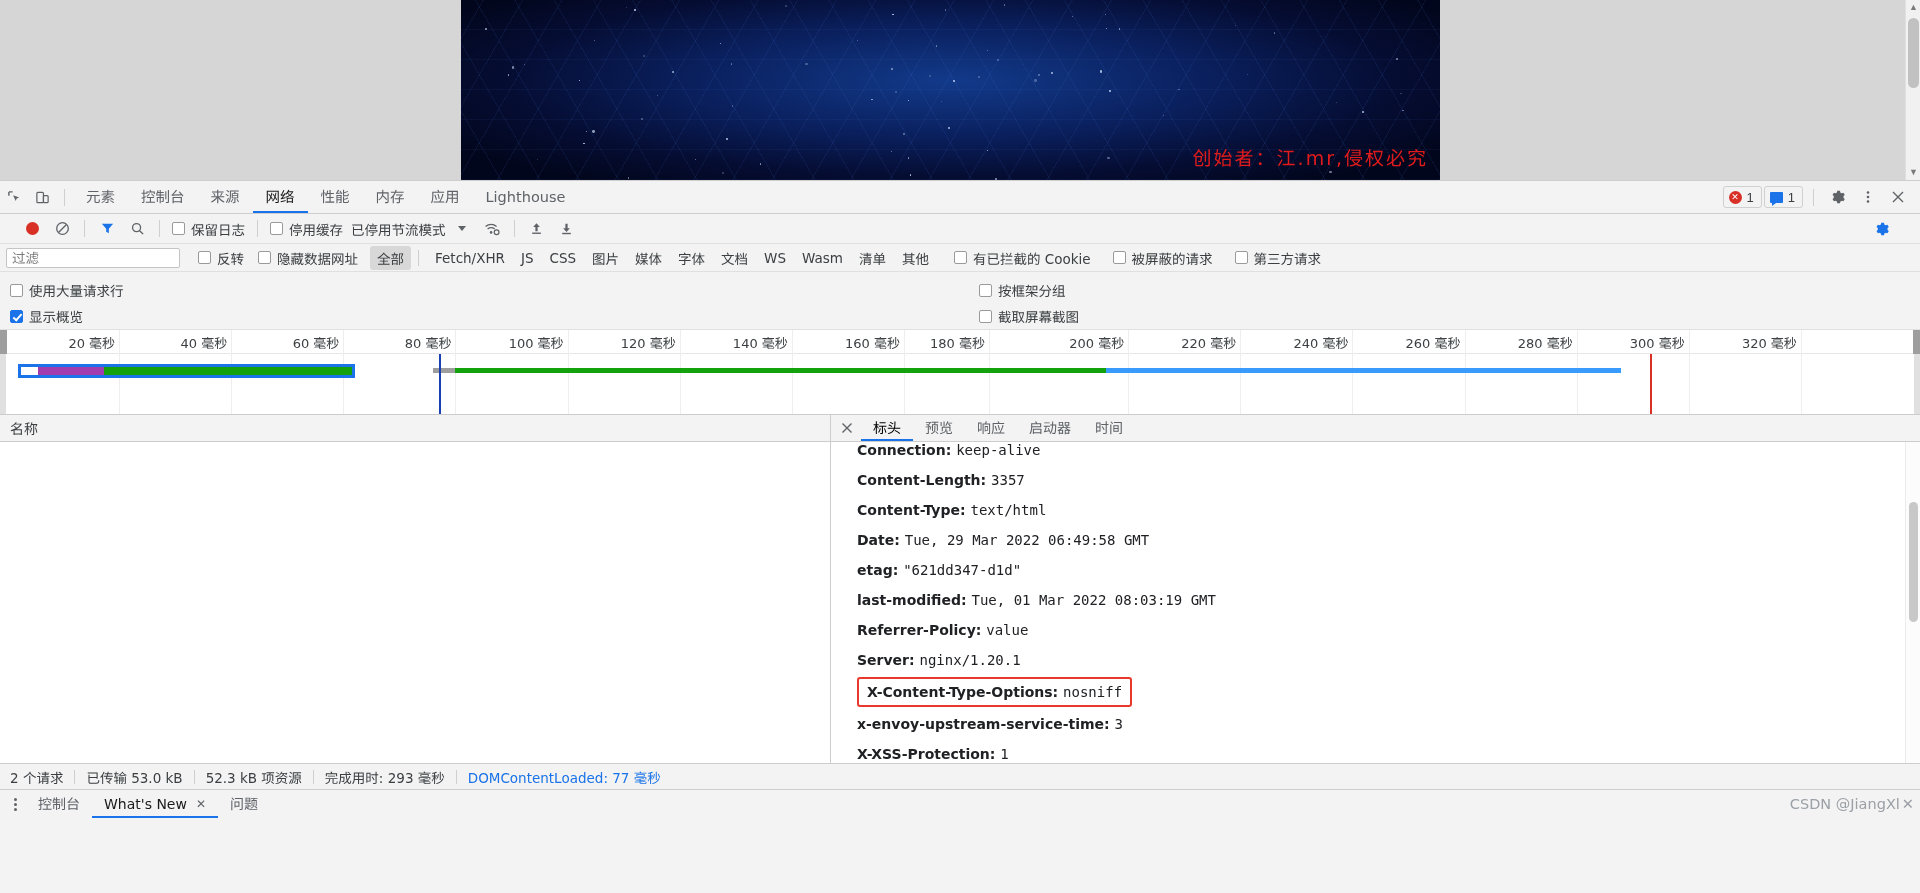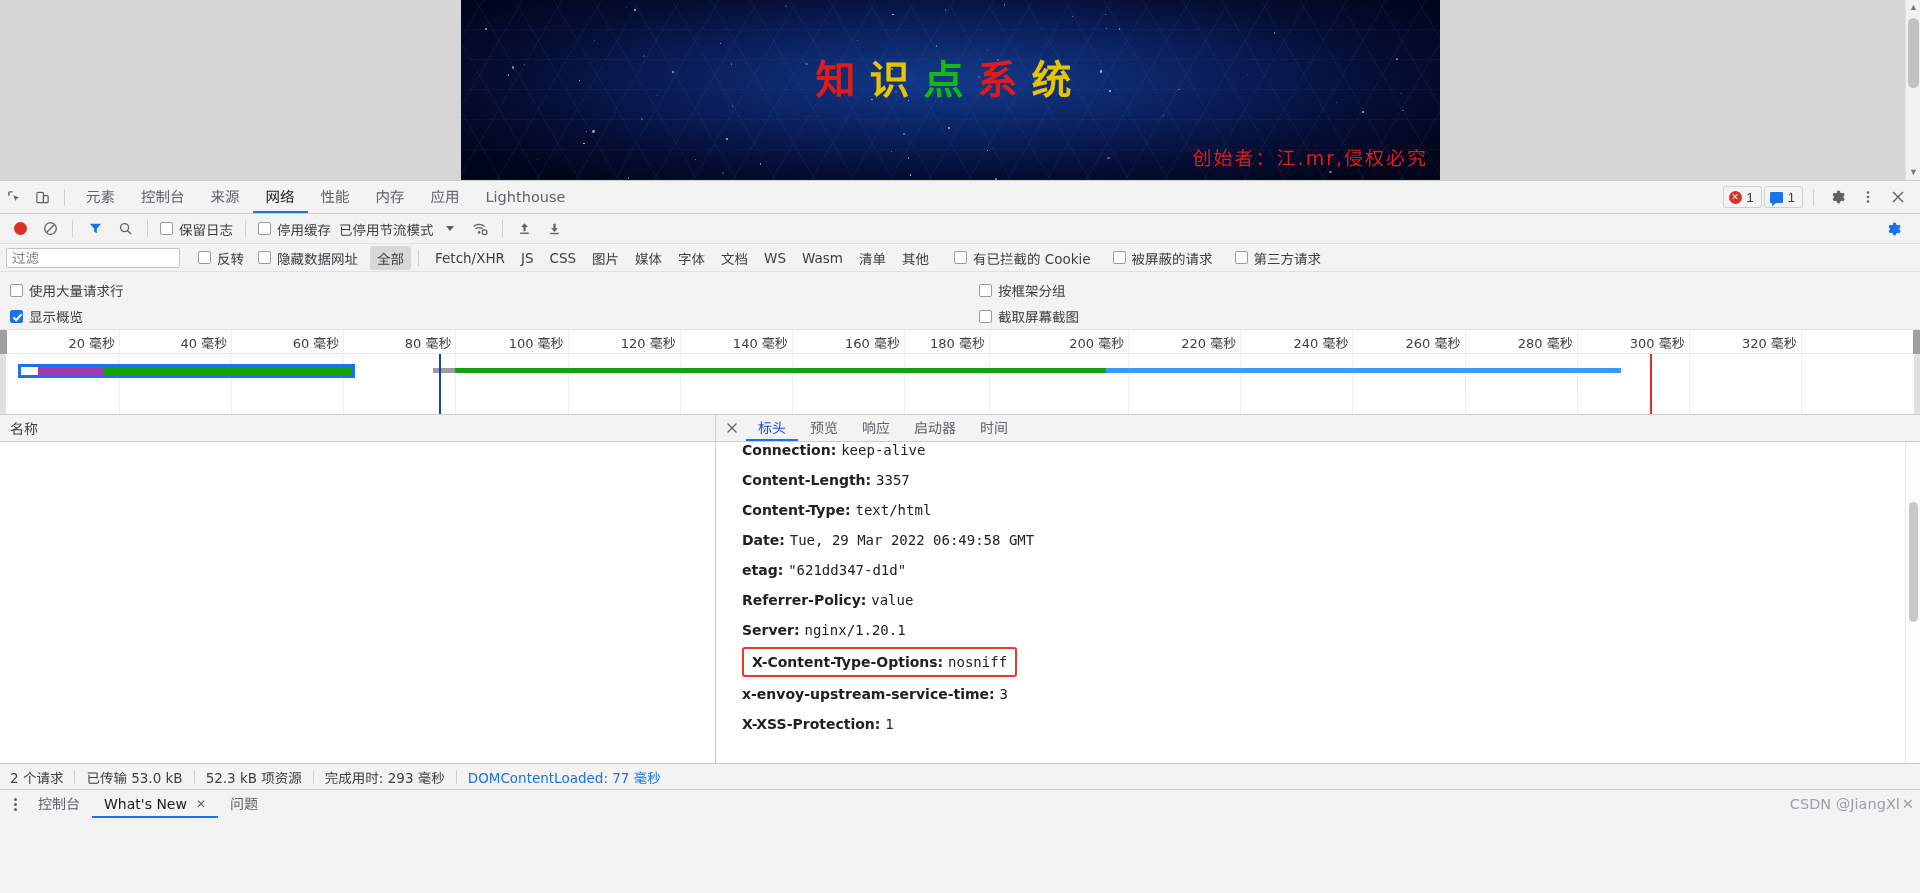--- a/index.html
+++ b/index.html
@@ -111,21 +111,21 @@
   .msg-sq {
     width: 13px; height: 11px; border-radius: 1px; background: #1a73e8; position: relative;
   }
   .msg-sq::after {
     content:''; position:absolute; left:2px; bottom:-3px; border-left:4px solid #1a73e8;
     border-bottom:3px solid transparent; border-right:2px solid transparent;
   }
 
   
   #net-toolbar {
-    height: 30px; display: flex; align-items: center; padding: 0 6px;
+    height: 30px; display: flex; align-items: center; padding: 0 18px;
     border-bottom: 1px solid #e0e0e0; background: #f3f3f3; gap: 2px;
   }
   .rec-dot { width: 13px; height: 13px; border-radius: 50%; background: #d93025; }
   .tb-sep { width: 1px; height: 17px; background: #cfcfcf; margin: 0 6px; }
   .tb-check {
     display: flex; align-items: center; gap: 6px; font-size: 13.5px; color: #3c4043;
     cursor: pointer; padding: 0 4px; white-space: nowrap;
     font-family: "DejaVu Sans","Liberation Sans",sans-serif;
   }
   .cbox {
@@ -191,21 +191,21 @@
   #ov-left-cap { position:absolute; left:0; top:24px; width:6px; height:61px; background:#e0e0e0; }
   #ov-left-handle { position:absolute; left:0; top:0; width:7px; height:24px; background:#9e9e9e; }
   #ov-right-handle { position:absolute; right:0; top:0; width:7px; height:24px; background:#9e9e9e; }
   #ov-right-cap { position:absolute; right:0; top:24px; width:6px; height:61px; background:#e0e0e0; }
 
   
   #net-body {
     position: relative; height: 348px; display: flex; background: #fff;
   }
   #req-list {
-    width: 716px; flex: none; background: #fff; border-right: 1px solid #cdcdcd;
+    width: 831px; flex: none; background: #fff; border-right: 1px solid #cdcdcd;
     display: flex; flex-direction: column;
   }
   #req-head {
     height: 27px; background: #f3f3f3; border-bottom: 1px solid #cdcdcd;
     display: flex; align-items: center; padding-left: 10px;
     font-size: 14px; color: #3c4043;
     font-family: "DejaVu Sans","Liberation Sans",sans-serif;
   }
   .req-row {
     height: 25px; display: flex; align-items: center; gap: 8px; padding-left: 9px;
@@ -235,21 +235,21 @@
   }
   #det-tabs {
     height: 27px; background: #f3f3f3; border-bottom: 1px solid #cdcdcd;
     display: flex; align-items: center; padding-left: 4px;
   }
   .det-tab {
     padding: 0 12px; height: 26px; line-height: 27px; font-size: 14px; color: #5f6368; cursor: pointer;
     white-space: nowrap;
     font-family: "DejaVu Sans","Liberation Sans",sans-serif;
   }
-  .det-tab.active { color: #1d4ed8; box-shadow: inset 0 -2px 0 #1a73e8; }
+  .det-tab.active { color: #000000; box-shadow: inset 0 -2px 0 #1a73e8; }
   #det-close {
     width: 24px; height: 24px; display:flex; align-items:center; justify-content:center;
     cursor:pointer; color:#5f6368; font-size: 15px; margin-right: 2px;
   }
   #det-content {
     flex: 1; overflow: hidden; position: relative; padding: 0 0 0 0;
   }
   #det-scroll { position:absolute; inset: 0; padding: 4px 0 0 26px; }
   .hdr-line {
     font-size: 14px; line-height: 30px; white-space: nowrap;
@@ -371,21 +371,20 @@
         <i style="left: 525.558px; top: 50.223px; opacity: 0.49; width: 1.2px; height: 1.2px;"></i>
         <i style="left: 717.044px; top: 88.5779px; opacity: 0.41; width: 1.8px; height: 1.8px;"></i>
         <i style="left: 868.241px; top: 170.637px; opacity: 0.52; width: 2.3px; height: 2.3px;"></i>
         <i style="left: 785.768px; top: 74.1767px; opacity: 0.31; width: 1.1px; height: 1.1px;"></i>
         <i style="left: 131.205px; top: 130.309px; opacity: 0.66; width: 2.3px; height: 2.3px;"></i>
         <i style="left: 270.316px; top: 63.4792px; opacity: 0.47; width: 1.1px; height: 1.1px;"></i>
         <i style="left: 900.942px; top: 111.464px; opacity: 0.8; width: 1.9px; height: 1.9px;"></i>
         <i style="left: 270.551px; top: 105.374px; opacity: 0.34; width: 1.9px; height: 1.9px;"></i>
         <i style="left: 941.465px; top: 109.655px; opacity: 0.48; width: 1.3px; height: 1.3px;"></i>
       </div>
-    <div id="banner-title"><span style="color: rgb(224, 27, 27);">知</span><span style="color: rgb(232, 196, 0);">识</span><span style="color: rgb(21, 185, 21);">点</span><span style="color: rgb(224, 27, 27);">系</span><span style="color: rgb(232, 196, 0);">统</span></div>
     <div id="banner-sub">创始者：江.mr,侵权必究</div>
   </div>
   <div id="page-scrollbar">
     <div class="arr" style="top:0">▲</div>
     <div class="thumb" style="top:18px"></div>
     <div class="arr" style="bottom:0">▼</div>
   </div>
 </div>
 
 <div id="devtools">
@@ -680,20 +679,23 @@
               <div>
                 <div class="hdr-line"><span class="hdr-key">Content-Type: </span><span class="hdr-val">text/html</span></div>
               </div>
               <div>
                 <div class="hdr-line"><span class="hdr-key">Date: </span><span class="hdr-val">Tue, 29 Mar 2022 06:49:58 GMT</span></div>
               </div>
               <div>
                 <div class="hdr-line"><span class="hdr-key">etag: </span><span class="hdr-val">"621dd347-d1d"</span></div>
               </div>
               <div>
+                <div class="hdr-line"><span class="hdr-key">last-modified: </span><span class="hdr-val">Tue, 01 Mar 2022 08:03:19 GMT</span></div>
+              </div>
+              <div>
                 <div class="hdr-line"><span class="hdr-key">Referrer-Policy: </span><span class="hdr-val">value</span></div>
               </div>
               <div>
                 <div class="hdr-line"><span class="hdr-key">Server: </span><span class="hdr-val">nginx/1.20.1</span></div>
               </div>
               <div><div class="hdr-line boxed"><span class="hdr-key">X-Content-Type-Options: </span><span class="hdr-val">nosniff</span></div></div>
               <div>
                 <div class="hdr-line"><span class="hdr-key">x-envoy-upstream-service-time: </span><span class="hdr-val">3</span></div>
               </div>
               <div>

